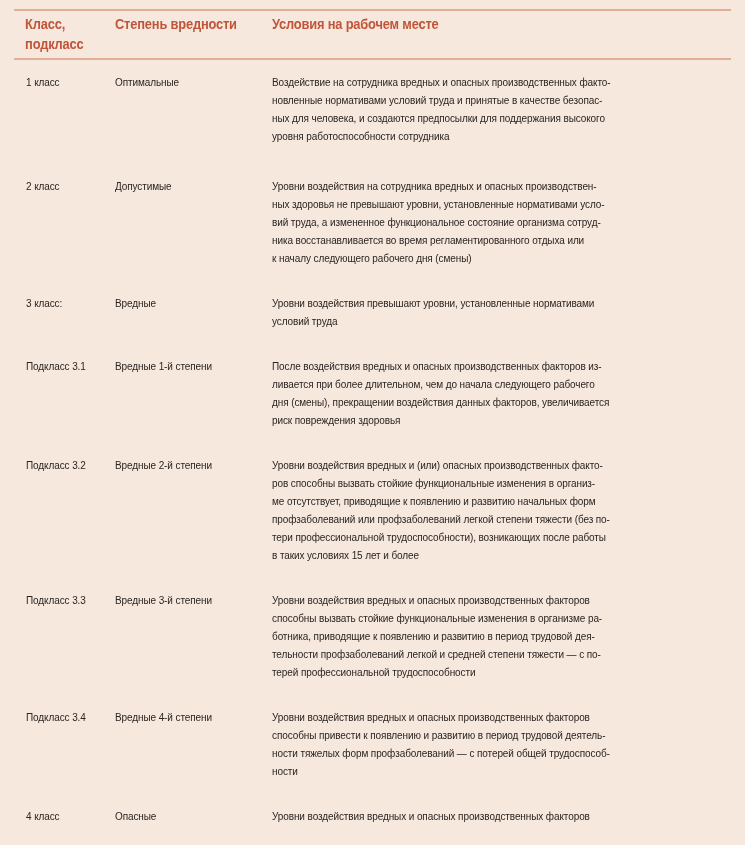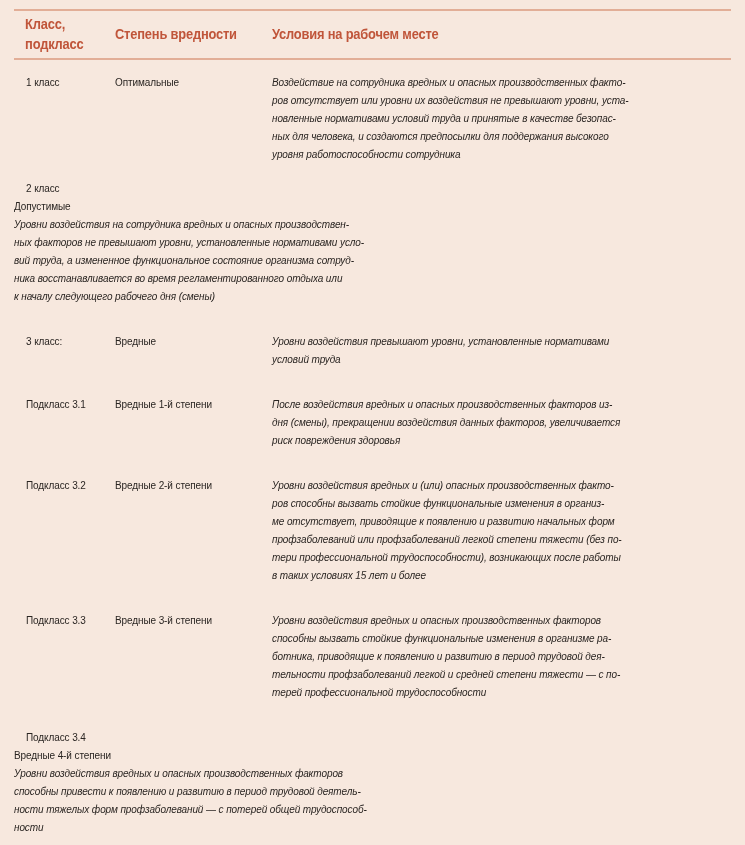--- a/index.html
+++ b/index.html
@@ -21,21 +21,20 @@
       top: 9px;
       width: 717px;
     }
     .header {
       border-top: 2px solid #e2ae97;
       border-bottom: 2px solid #e2ae97;
       display: flex;
       padding: 3px 0 4px 0;
       height: 40px;
       box-sizing: content-box;
-      align-items: center;
     }
     .hcell {
       color: #c0553a;
       font-weight: bold;
       font-size: 14px;
       line-height: 20px;
       letter-spacing: -0.2px;
       transform: scaleX(0.92);
       transform-origin: left top;
     }
@@ -46,21 +45,20 @@
       display: flex;
       font-size: 10px;
       line-height: 18px;
     }
     .row .cell {
       letter-spacing: -0.1px;
     }
     .row .col3 .line {
       display: block;
       white-space: nowrap;
-      font-style: italic;
     }
     .row .col1, .row .col2 {
       white-space: nowrap;
     }
   </style>
 </head>
 <body>
 
 <div class="table">
   <div class="header">
@@ -71,50 +69,50 @@
     <div class="hcell col2">Степень вредности</div>
     <div class="hcell col3">Условия на рабочем месте</div>
   </div>
 
   <div id="rows">
       <div class="row" style="margin-top: 14px;">
         <div class="cell col1">1 класс</div>
         <div class="cell col2">Оптимальные</div>
         <div class="cell col3">
           <span class="line">Воздействие на сотрудника вредных и опасных производственных факто-</span>
-          <span class="line">ров отсутствует или уровни их воздействия не превышают уровни, уста-</span>
           <span class="line">новленные нормативами условий труда и принятые в качестве безопас-</span>
           <span class="line">ных для человека, и создаются предпосылки для поддержания высокого</span>
           <span class="line">уровня работоспособности сотрудника</span>
         </div>
       </div>
-      <div class="row" style="margin-top: 16px; flex-direction: column;">
+      <div class="row" style="margin-top: 32px;">
         <div class="cell col1">2 класс</div>
         <div class="cell col2">Допустимые</div>
         <div class="cell col3">
           <span class="line">Уровни воздействия на сотрудника вредных и опасных производствен-</span>
-          <span class="line">ных факторов не превышают уровни, установленные нормативами усло-</span>
+          <span class="line">ных здоровья не превышают уровни, установленные нормативами усло-</span>
           <span class="line">вий труда, а измененное функциональное состояние организма сотруд-</span>
           <span class="line">ника восстанавливается во время регламентированного отдыха или</span>
           <span class="line">к началу следующего рабочего дня (смены)</span>
         </div>
       </div>
       <div class="row" style="margin-top: 27px;">
         <div class="cell col1">3 класс:</div>
         <div class="cell col2">Вредные</div>
         <div class="cell col3">
           <span class="line">Уровни воздействия превышают уровни, установленные нормативами</span>
           <span class="line">условий труда</span>
         </div>
       </div>
       <div class="row" style="margin-top: 27px; justify-content: flex-end;">
         <div class="cell col1">Подкласс 3.1</div>
         <div class="cell col2">Вредные 1-й степени</div>
         <div class="cell col3">
           <span class="line">После воздействия вредных и опасных производственных факторов из-</span>
+          <span class="line">ливается при более длительном, чем до начала следующего рабочего</span>
           <span class="line">дня (смены), прекращении воздействия данных факторов, увеличивается</span>
           <span class="line">риск повреждения здоровья</span>
         </div>
       </div>
       <div class="row" style="margin-top: 27px;">
         <div class="cell col1">Подкласс 3.2</div>
         <div class="cell col2">Вредные 2-й степени</div>
         <div class="cell col3">
           <span class="line">Уровни воздействия вредных и (или) опасных производственных факто-</span>
           <span class="line">ров способны вызвать стойкие функциональные изменения в организ-</span>
@@ -128,21 +126,21 @@
         <div class="cell col1">Подкласс 3.3</div>
         <div class="cell col2">Вредные 3-й степени</div>
         <div class="cell col3">
           <span class="line">Уровни воздействия вредных и опасных производственных факторов</span>
           <span class="line">способны вызвать стойкие функциональные изменения в организме ра-</span>
           <span class="line">ботника, приводящие к появлению и развитию в период трудовой дея-</span>
           <span class="line">тельности профзаболеваний легкой и средней степени тяжести — с по-</span>
           <span class="line">терей профессиональной трудоспособности</span>
         </div>
       </div>
-      <div class="row" style="margin-top: 27px; flex-direction: column;">
+      <div class="row" style="margin-top: 27px;">
         <div class="cell col1">Подкласс 3.4</div>
         <div class="cell col2">Вредные 4-й степени</div>
         <div class="cell col3">
           <span class="line">Уровни воздействия вредных и опасных производственных факторов</span>
           <span class="line">способны привести к появлению и развитию в период трудовой деятель-</span>
           <span class="line">ности тяжелых форм профзаболеваний — с потерей общей трудоспособ-</span>
           <span class="line">ности</span>
         </div>
       </div>
       <div class="row" style="margin-top: 27px;">

